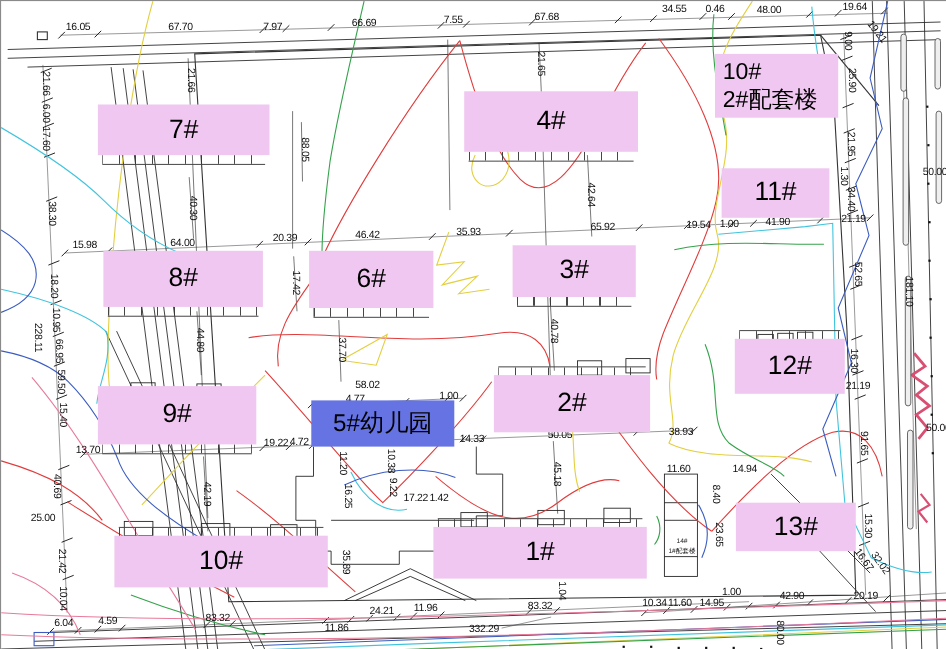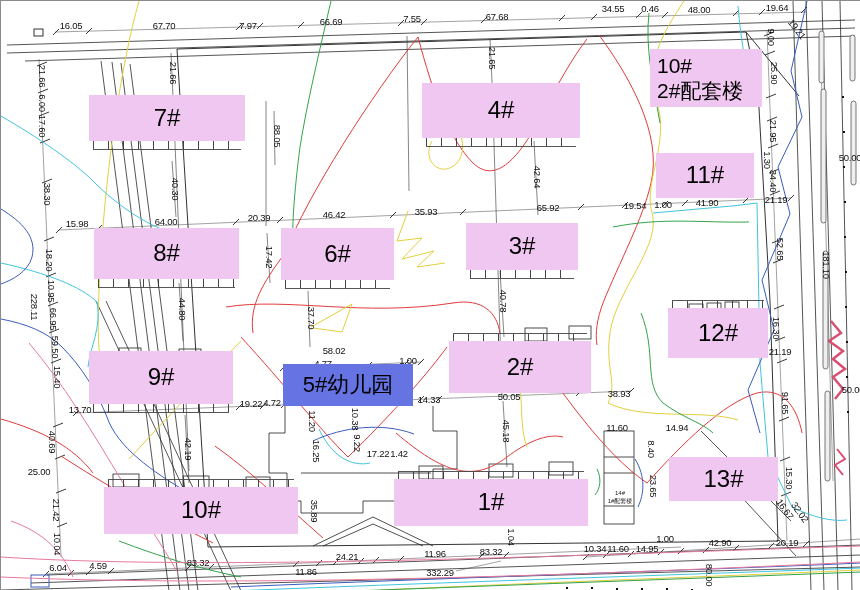--- a/index.html
+++ b/index.html
@@ -335,21 +335,21 @@
       <span class="dim" style="left: 616px; top: 426px;">11.60</span>
       <span class="dim" style="left: 647px; top: 426px; margin-left: 29px;">14.94</span>
       <span class="dim" style="left: 779px; top: 350px;">21.19</span>
       <span class="dim" style="left: 849px; top: 156px;">50.00</span>
       <span class="dim" style="left: 852px; top: 388px;">50.00</span>
       <span class="dim" style="left: 57px; top: 566px;">6.04</span>
       <span class="dim" style="left: 97px; top: 564px;">4.59</span>
       <span class="dim" style="left: 197px; top: 561px;">83.32</span>
       <span class="dim" style="left: 305px; top: 557px; margin-top: 13px;">11.86</span>
       <span class="dim" style="left: 346px; top: 555px;">24.21</span>
-      <span class="dim" style="left: 386px; top: 552px; margin-left: 48px;">11.96</span>
+      <span class="dim" style="left: 386px; top: 552px;">11.96</span>
       <span class="dim" style="left: 490px; top: 550px;">83.32</span>
       <span class="dim" style="left: 439px; top: 571px;">332.29</span>
       <span class="dim" style="left: 594px; top: 547px;">10.34</span>
       <span class="dim" style="left: 617px; top: 547px;">11.60</span>
       <span class="dim" style="left: 646px; top: 547px;">14.95</span>
       <span class="dim" style="left: 664px; top: 537px;">1.00</span>
       <span class="dim" style="left: 719px; top: 541px;">42.90</span>
       <span class="dim" style="left: 786px; top: 541px;">20.19</span>
       <span class="dim v" style="left: 41px; top: 75px;">21.66</span>
       <span class="dim v" style="left: 41px; top: 102px;">6.00</span>

